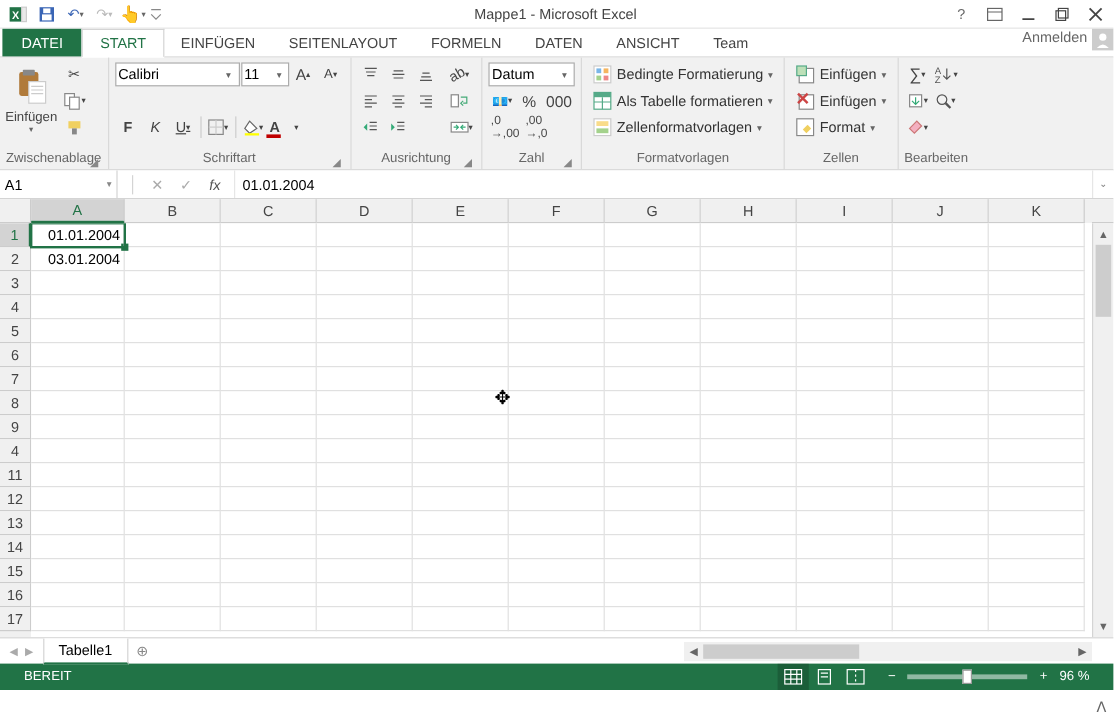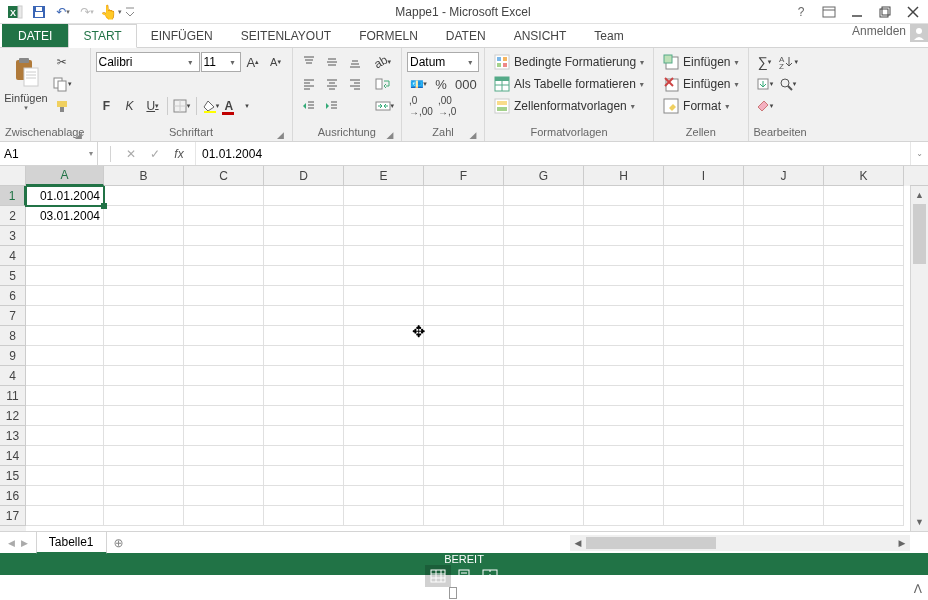--- a/index.html
+++ b/index.html
@@ -78,21 +78,21 @@
   .sheetnav span { cursor: pointer; font-size: 9px;}
   .sheettab { height: 22px; padding: 0 12px; display: flex; align-items: center; border: 1px solid #d4d4d4; border-top: none; background: #fff; font-size: 12px; cursor: pointer; font-weight: normal; border-bottom: 2px solid #217346;}
   .sheetadd { width: 24px; display: flex; align-items: center; justify-content: center; cursor: pointer; color: #888;}
   .hscroll-zone { flex: 1; position: relative; display: flex; align-items: center; justify-content: flex-end; padding-right: 18px;}
   .hscroll { width: 340px; height: 16px; background: #f0f0f0; display: flex; align-items: center; position: relative;}
   .hscroll .arrow { width: 16px; text-align: center; font-size: 9px; color: #666; cursor: pointer;}
   .hscroll .track { flex: 1; position: relative; height: 100%;}
   .hscroll .thumb { position: absolute; left: 0; top: 2px; bottom: 2px; width: 130px; background: #cdcdcd; cursor: pointer;}
 
   
-  .statusbar { height: 22px; background: #217346; color: #fff; display: flex; align-items: center; padding: 0 0; font-size: 11px; flex-direction: column;}
+  .statusbar { height: 22px; background: #217346; color: #fff; display: flex; align-items: center; padding: 0 20px; font-size: 11px;}
   .statusbar .spacer { flex: 1;}
   .viewbtns { display: flex; gap: 0;}
   .viewbtn { width: 26px; height: 22px; display: flex; align-items: center; justify-content: center; cursor: pointer;}
   .viewbtn.on { background: rgba(0,0,0,0.18);}
   .zoom { display: flex; align-items: center; gap: 6px; margin-left: 10px;}
   .zoom-slider { width: 100px; height: 4px; background: rgba(255,255,255,0.5); position: relative; cursor: pointer;}
   .zoom-thumb { width: 8px; height: 12px; background: #fff; border: 1px solid #999; position: absolute; top: -4px; left: 46px;}
   .zoom-tick { position: absolute; left: 50%; top: -3px; width: 1px; height: 10px; background: rgba(255,255,255,0.6);}
 
   .cursor-cross { position: absolute; top: 136px; left: 386px; z-index: 10; pointer-events: none; font-size: 16px; color: #000;}

